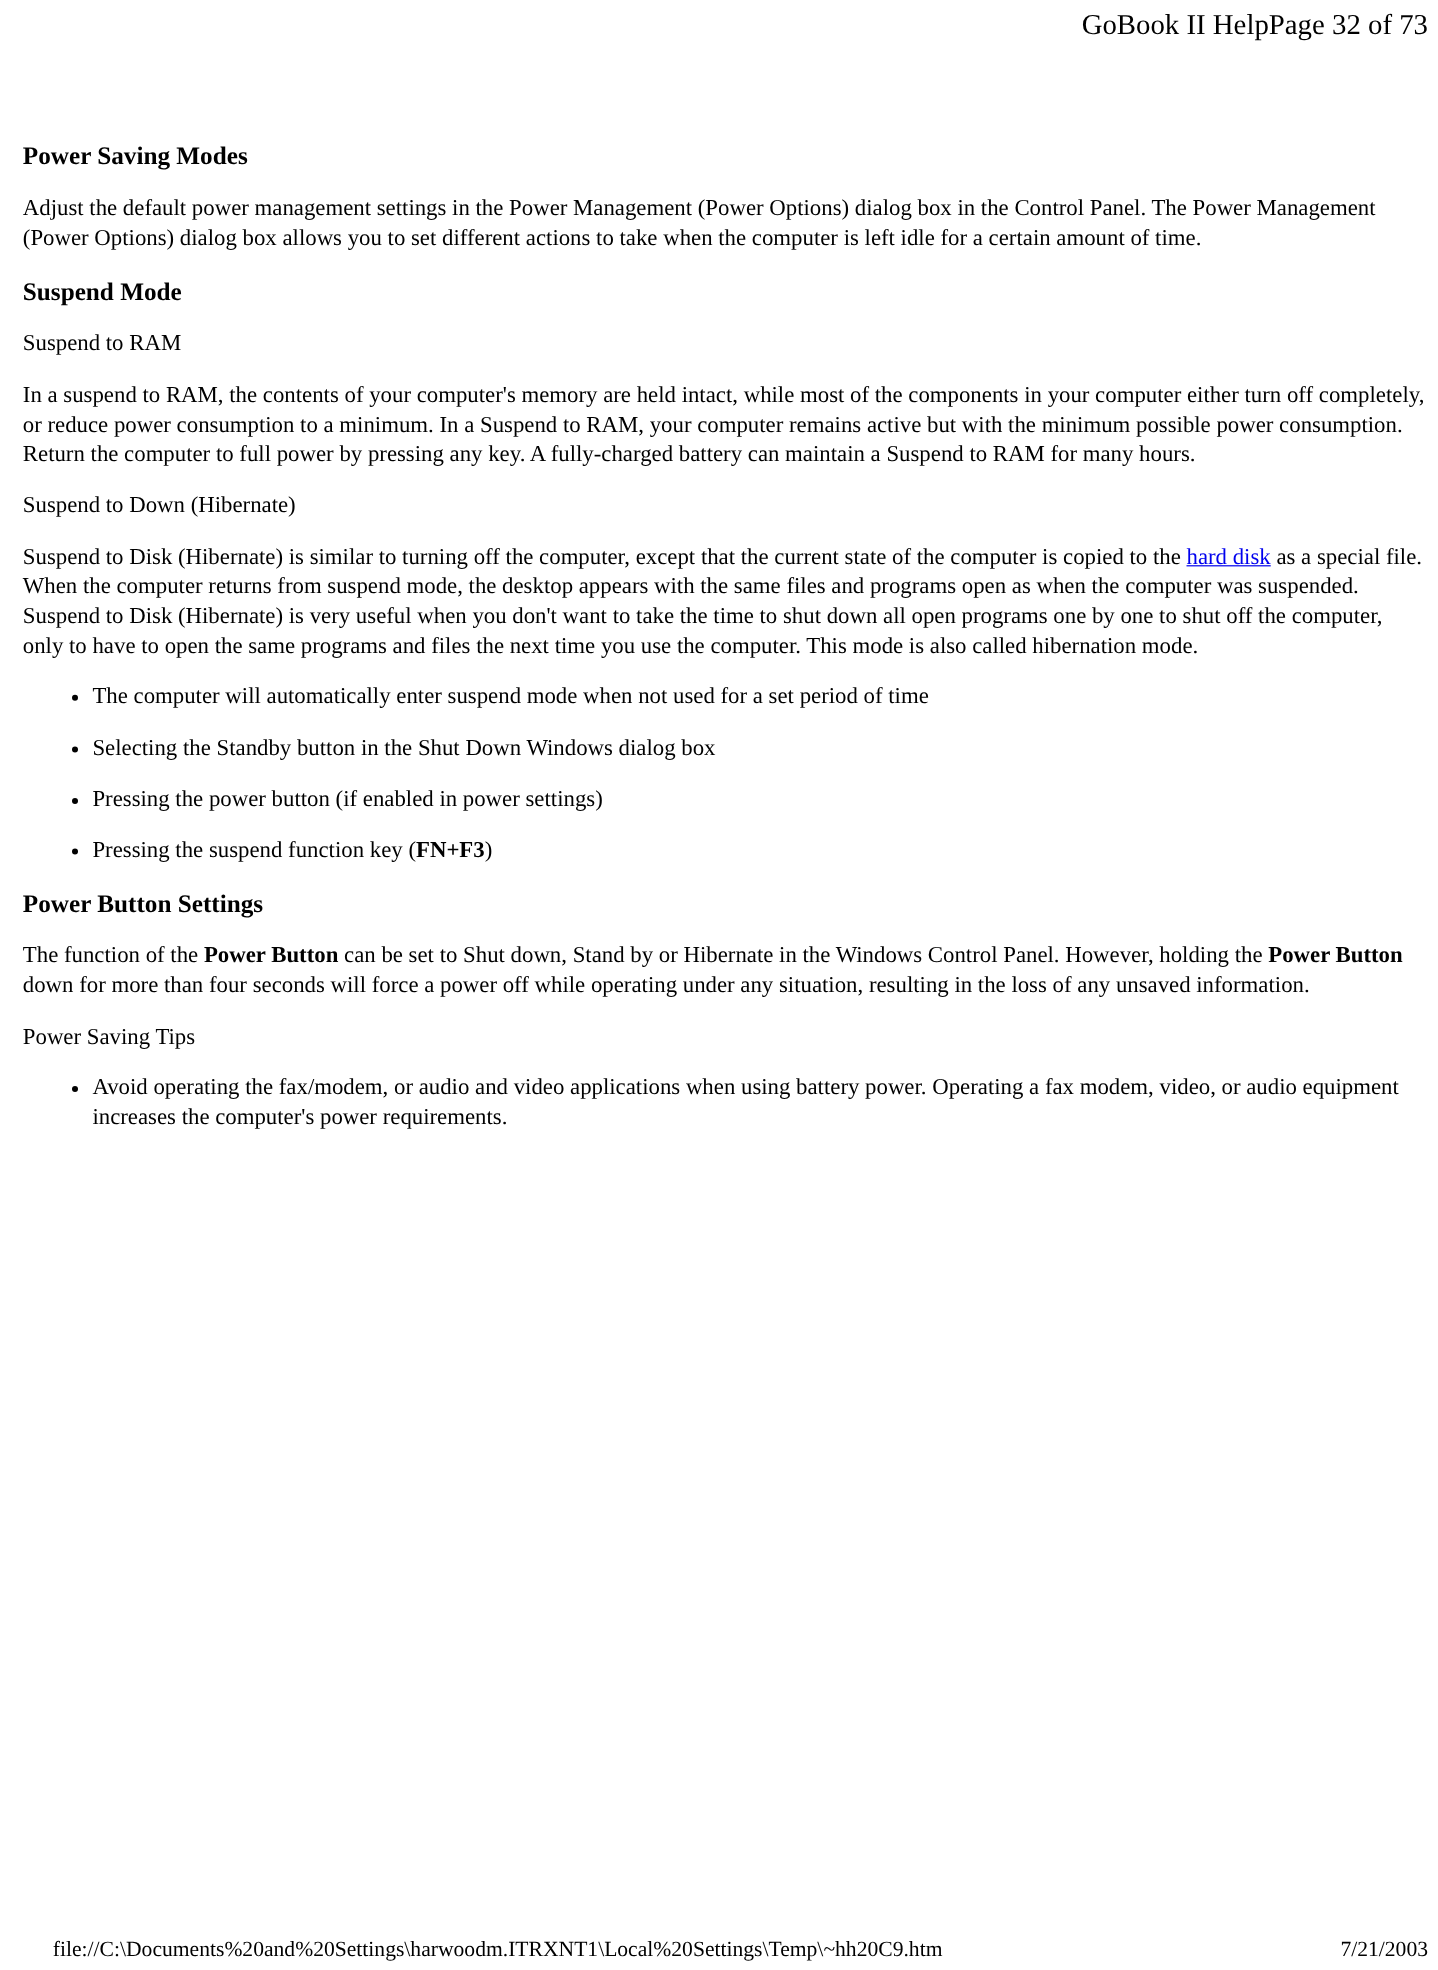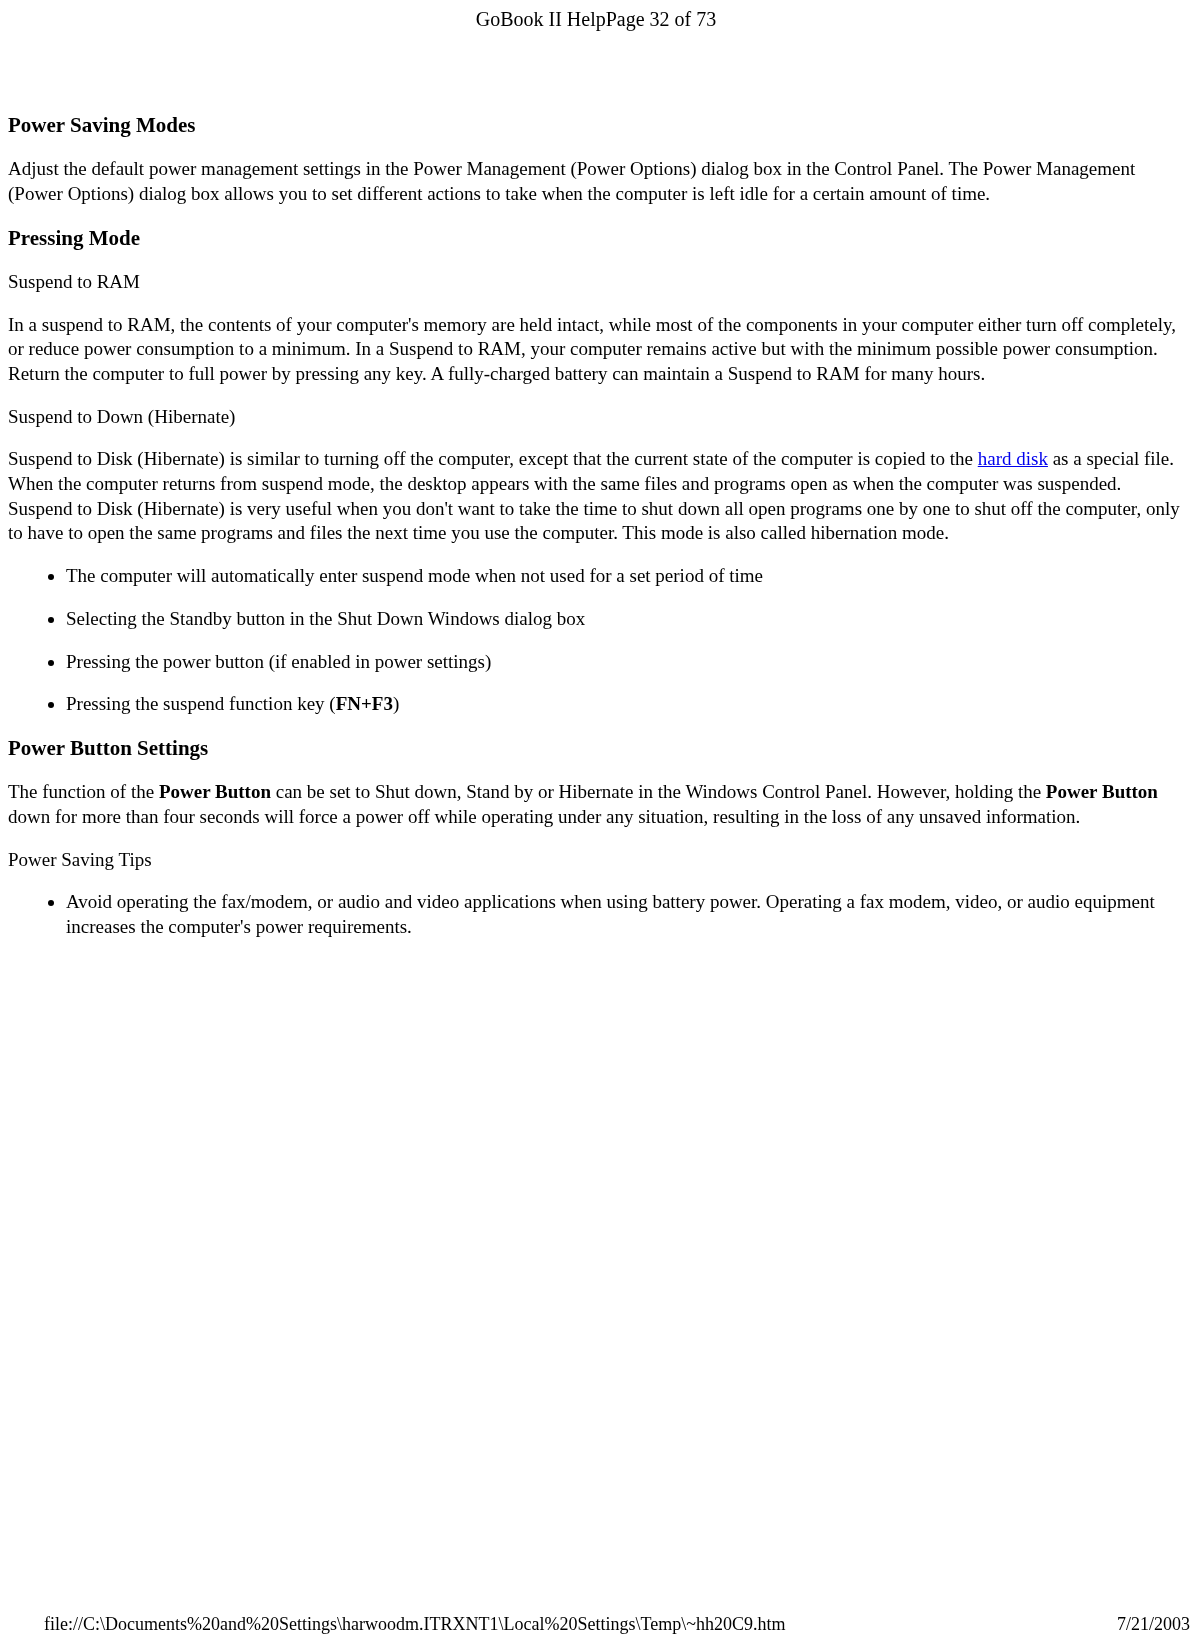--- a/index.html
+++ b/index.html
@@ -13,26 +13,26 @@
       line-height: 1.3;
       color: #000;
       background: #fff;
       width: 1198px;
       height: 1642px;
       position: relative;
       padding: 0;
     }
     .header {
       display: flex;
-      justify-content: center;
+      justify-content: flex-end;
       padding: 6px 8px 0 2px;
-      font-size: 20px;
+      font-size: 24px;
     }
     .content {
-      padding: 80px 8px 0 8px;
+      padding: 80px 8px 0 19px;
     }
     h3 {
       font-size: 21px;
       font-weight: bold;
       margin-bottom: 18px;
     }
     h4 {
       font-size: 21px;
       font-weight: bold;
       margin-bottom: 18px;
@@ -75,21 +75,21 @@
 <div class="header">
   <span>GoBook II Help</span>
   <span>Page 32 of 73</span>
 </div>
 
 <div class="content">
 
   <h3>Power Saving Modes</h3>
   <p>Adjust the default power management settings in the Power Management (Power Options) dialog box in the Control Panel.  The Power Management (Power Options) dialog box allows you to set different actions to take when the computer is left idle for a certain amount of time.</p>
 
-  <h4>Pressing Mode</h4>
+  <h4>Suspend Mode</h4>
 
   <p class="subheading">Suspend to RAM</p>
   <p>In a suspend to RAM, the contents of your computer's memory are held intact, while most of the components in your computer either turn off completely, or reduce power consumption to a minimum. In a Suspend to RAM, your computer remains active but with the minimum possible power consumption. Return the computer to full power by pressing any key. A fully-charged battery can maintain a Suspend to RAM for many hours.</p>
 
   <p class="subheading">Suspend to Down (Hibernate)</p>
   <p>
     <span>Suspend to Disk (Hibernate) is similar to turning off the computer, except that the current state of the computer is copied to the </span><a href="#">hard disk</a><span> as a special file. When the computer returns from suspend mode, the desktop appears with the same files and programs open as when the computer was suspended. Suspend to Disk (Hibernate) is very useful when you don't want to take the time to shut down all open programs one by one to shut off the computer, only to have to open the same programs and files the next time you use the computer. This mode is also called hibernation mode.</span>
   </p>
 
   <ul>

